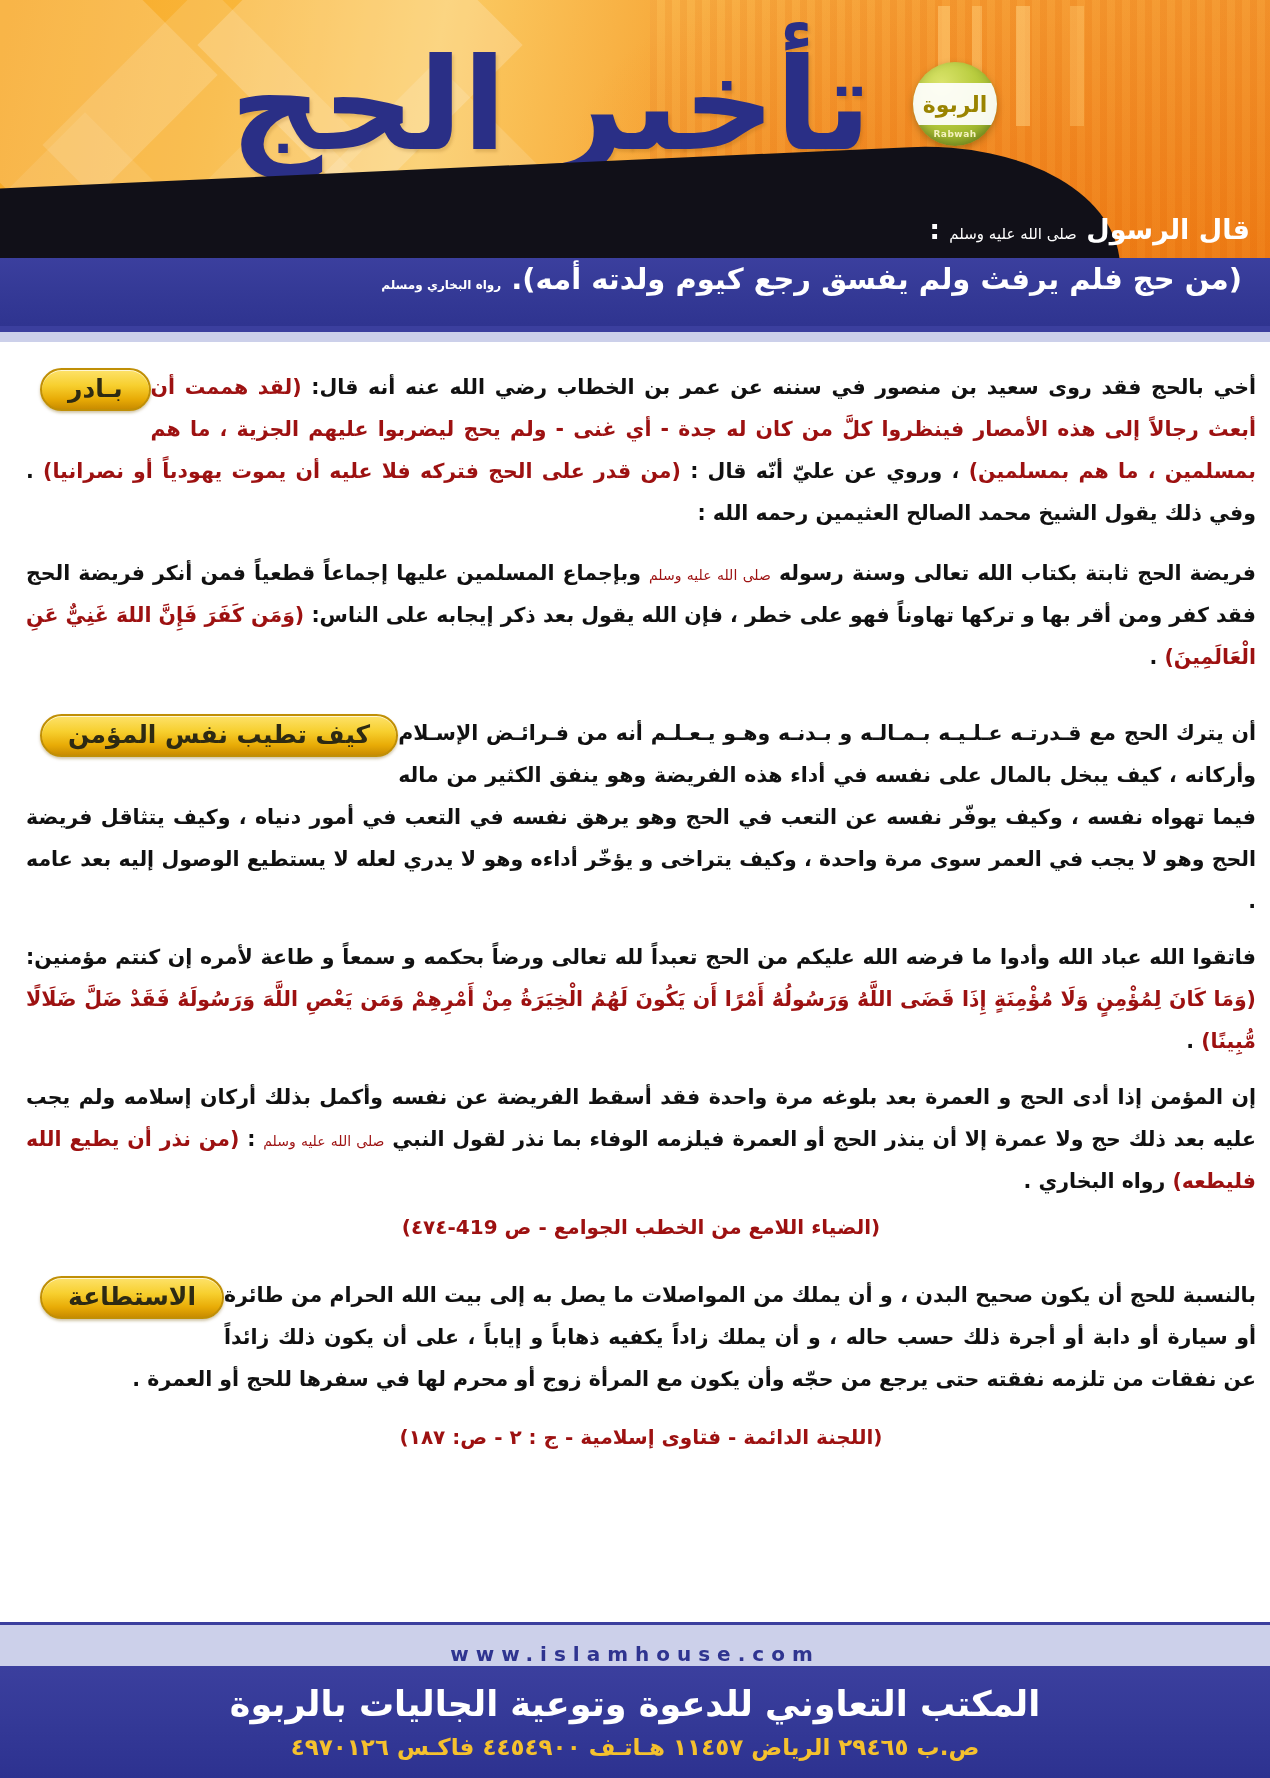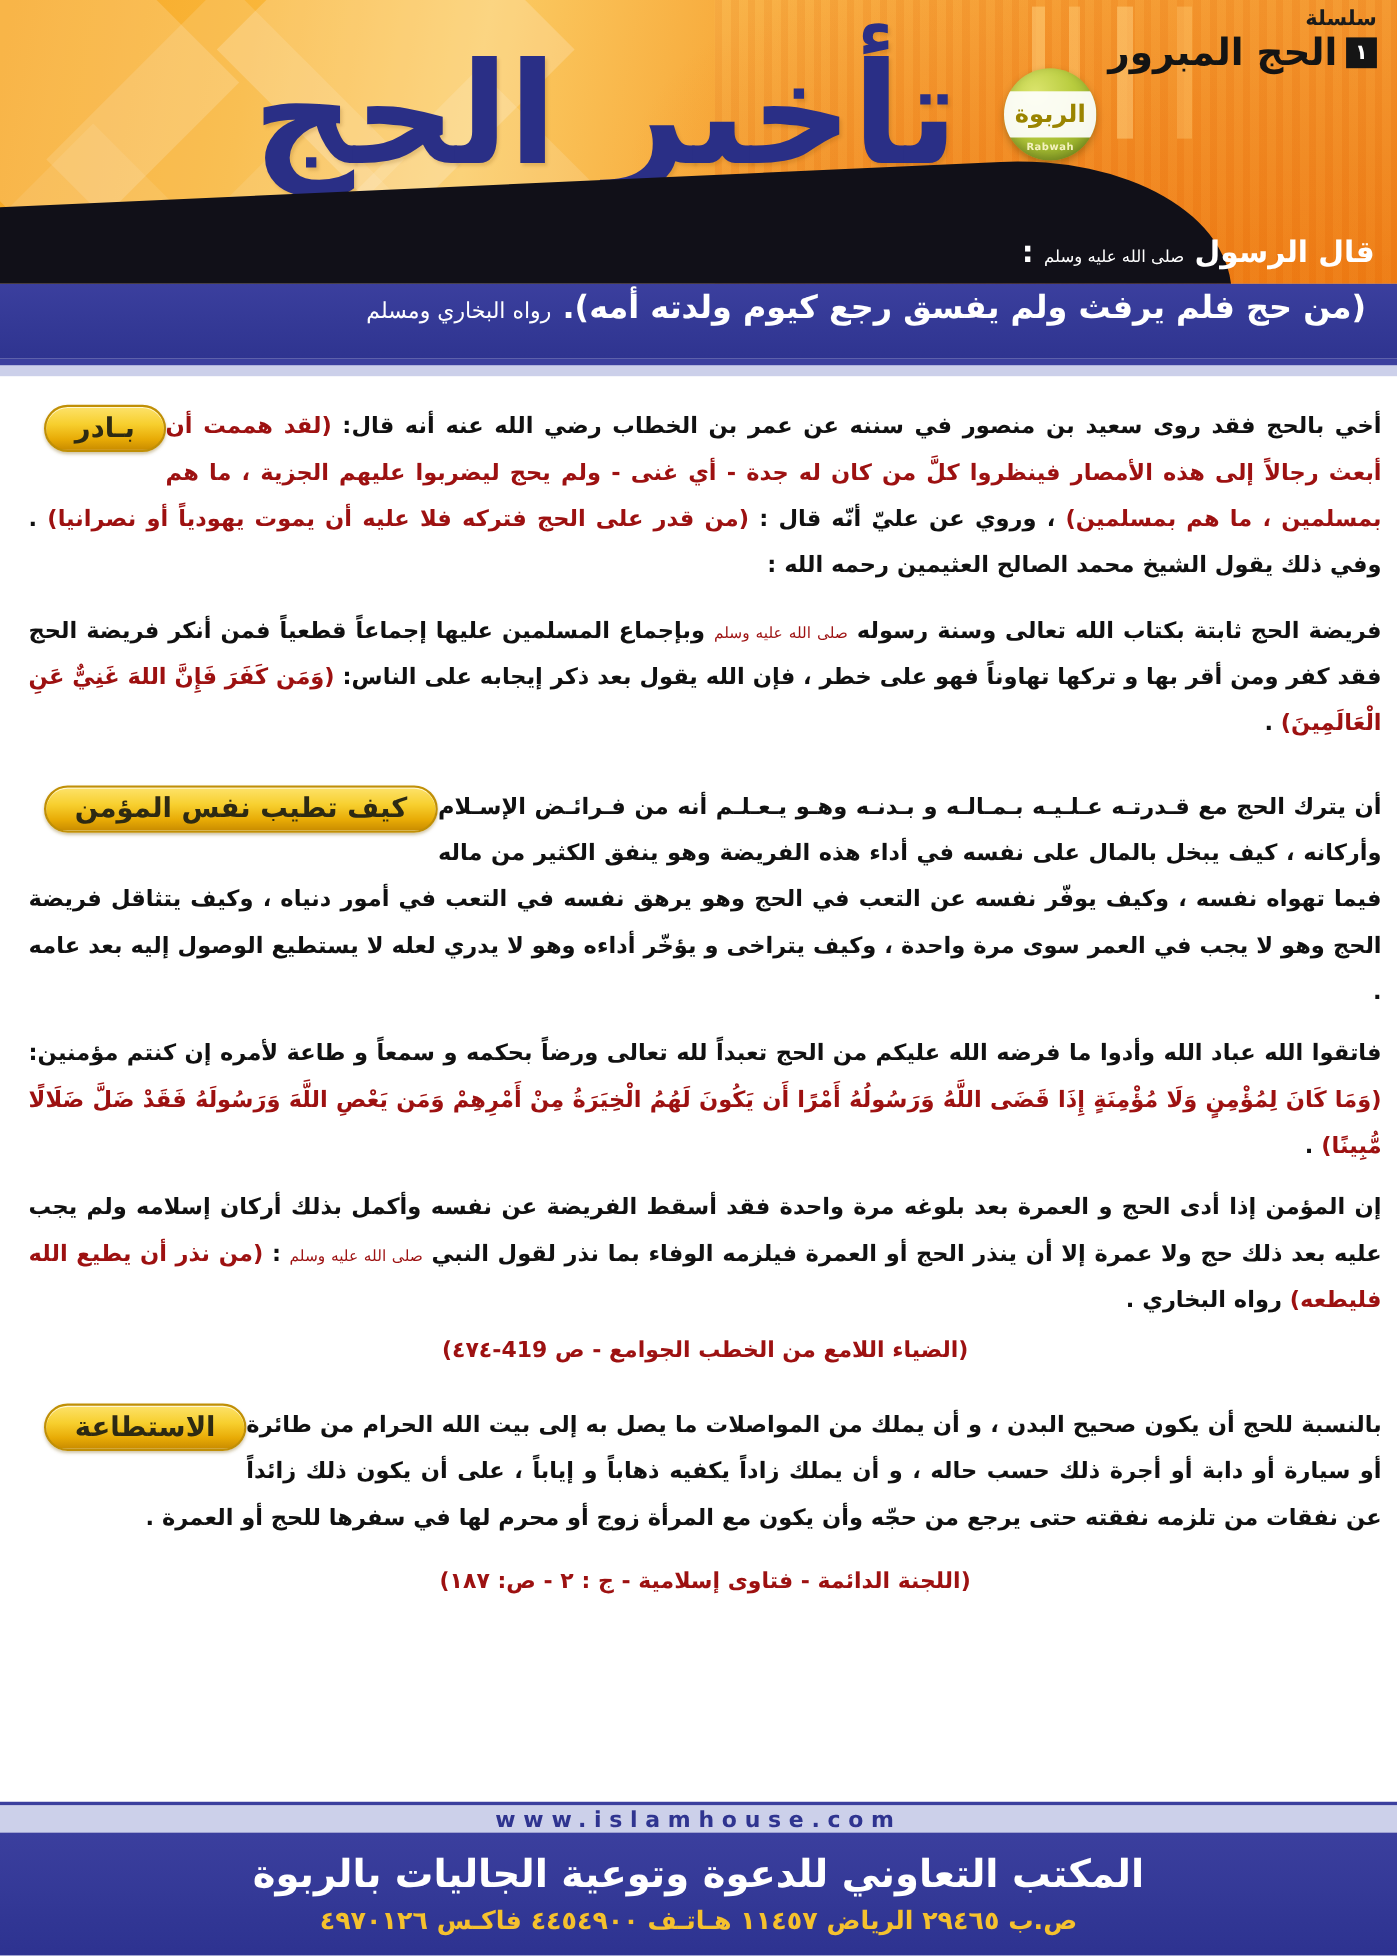--- a/index.html
+++ b/index.html
@@ -175,22 +175,22 @@
     position: absolute;
     right: 28px;
     top: 4px;
     color: #ffffff;
     font-size: 29px;
     font-weight: bold;
     direction: rtl;
     white-space: nowrap;
   }
   .hadith-src {
-    font-size: 20px;
-    font-weight: normal;
+    font-size: 12px;
+    font-weight: bold;
     color: #ffffff;
   }
   .sallallahu { font-size: 15px; font-weight: normal; }
 
   .banner-float {
     position: absolute;
     right: 20px;
     top: 214px;
     color: #ffffff;
     font-size: 27px;
@@ -255,24 +255,24 @@
   .clearfix::after { content: ""; display: table; clear: both; }
 
   
   .foot-wrap {
     position: absolute;
     left: 0; bottom: 0;
     width: 1270px;
   }
   .foot-url-bar {
     width: 1270px;
-    height: 28px;
+    height: 44px;
     background: #ccd0ea;
     display: flex;
-    align-items: center;
+    align-items: flex-end;
     justify-content: center;
     border-top: 3px solid #3b3f9e;
   }
   .foot-url {
     color: #2f3490;
     font-size: 20px;
     font-weight: bold;
     letter-spacing: 7px;
     direction: ltr;
   }
@@ -310,27 +310,20 @@
       <div class="dia d1"></div>
         <div class="dia d2"></div>
         <div class="dia d3"></div>
       <div class="dia d4"></div>
         <div class="dia d5"></div>
         <div class="dia d6"></div>
     </div>
     <div class="kaaba-haze"></div>
     <div class="kaaba-towers"></div>
 
-    <div class="series-box">
-      <div class="series-kicker">سلسلة</div>
-      <div class="series-main-row">
-        <div class="series-num">١</div>
-        <div class="series-main">الحج المبرور</div>
-      </div>
-    </div>
 
     <div class="logo-badge">
       <div class="logo-inner">الربوة</div>
       <div class="logo-word">Rabwah</div>
     </div>
 
     <div class="hdr-title">تأخير الحج</div>
 
     <div class="hdr-swoosh"></div>
 

